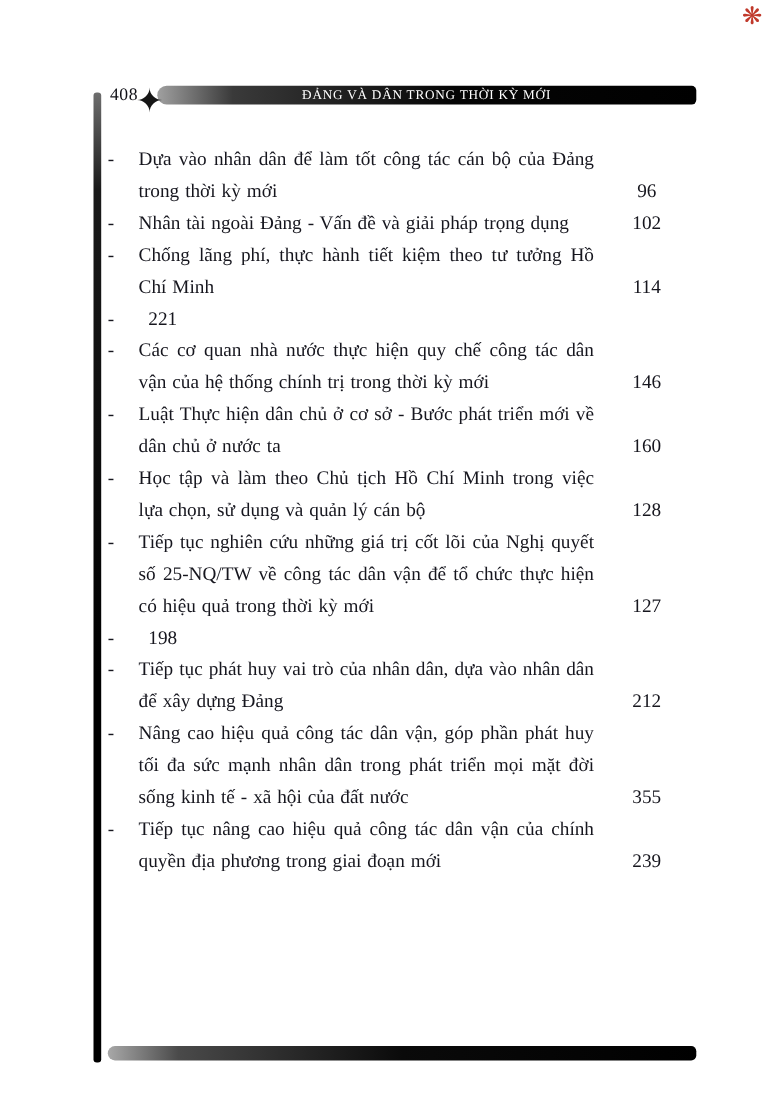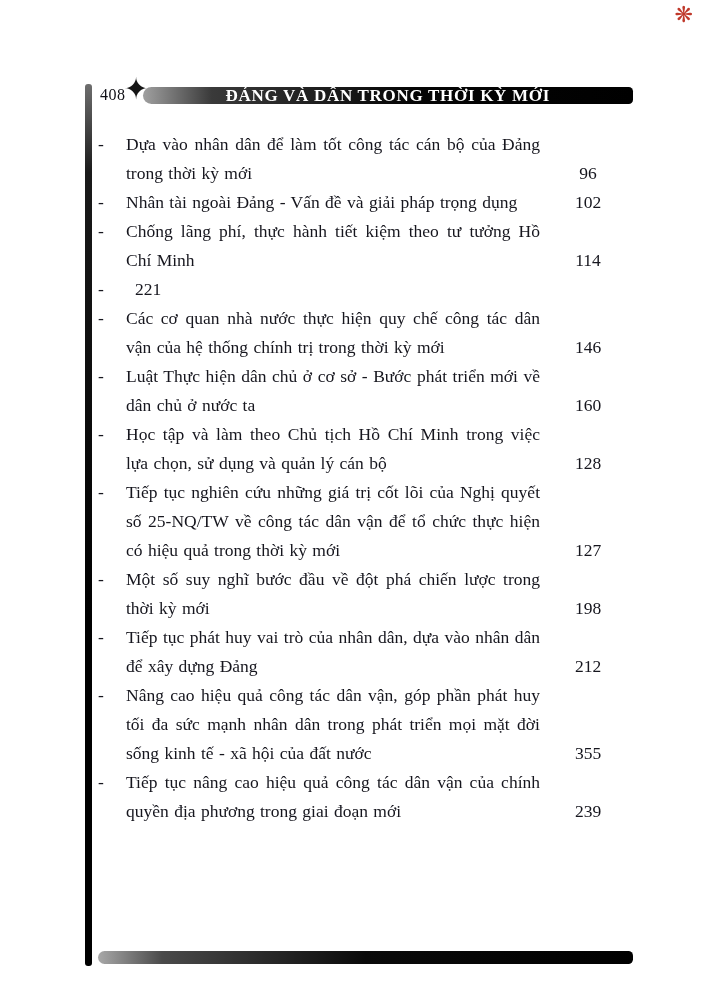--- a/index.html
+++ b/index.html
@@ -24,36 +24,36 @@
   .left-rule {
     position:absolute; left:85px; top:84px;
     width:7px; height:882px;
     background:linear-gradient(180deg,#6e6e6e 0%, #1a1a1a 10%, #000 60%);
     border-radius:3px;
   }
 
   
   .header {
     position:absolute; top:78px; left:100px; right:74px;
-    display:flex; align-items:flex-end; height:26px;
+    display:flex; align-items:flex-start; height:26px;
   }
   .page-num {
     font-size:16px; color:#101016; flex:none;
     letter-spacing:0.5px; padding-right:2px;
   }
   .header-star {
     flex:none; font-size:30px; line-height:1; color:#161616;
     margin:0 0 0 -4px; position:relative; z-index:2;
   }
   .title-bar {
     flex:1; height:17px; margin-left:-6px;
     border-radius:10px 5px 5px 10px;
     background:linear-gradient(90deg,#a0a0a0 0%, #3a3a3a 14%, #050505 55%, #000 100%);
     display:flex; align-items:center; justify-content:center;
-    color:#ffffff; font-size:17px; font-weight:bold;
+    color:#ffffff; font-size:12px; font-weight:normal;
     letter-spacing:0.7px; white-space:nowrap;
   }
 
   
   .toc-list {
     position:absolute; top:130px; left:98px; width:512px;
     font-size:17.5px; line-height:29px; color:#16161e;
   }
   .toc-entry { display:flex; align-items:flex-start; }
   .toc-dash  { flex:none; width:28px; }
@@ -127,21 +127,20 @@
     </div>
 
     <div class="toc-entry">
       <span class="toc-dash">-</span>
       <span class="toc-text">Tiếp tục nghiên cứu những giá trị cốt lõi của Nghị quyết số 25-NQ/TW về công tác dân vận để tổ chức thực hiện có hiệu quả trong thời kỳ mới</span>
       <span class="toc-page">127</span>
     </div>
 
     <div class="toc-entry">
       <span class="toc-dash">-</span>
-      <span class="toc-text">Một số suy nghĩ bước đầu về đột phá chiến lược trong thời kỳ mới</span>
       <span class="toc-page">198</span>
     </div>
 
     <div class="toc-entry">
       <span class="toc-dash">-</span>
       <span class="toc-text">Tiếp tục phát huy vai trò của nhân dân, dựa vào nhân dân để xây dựng Đảng</span>
       <span class="toc-page">212</span>
     </div>
 
     <div class="toc-entry">

